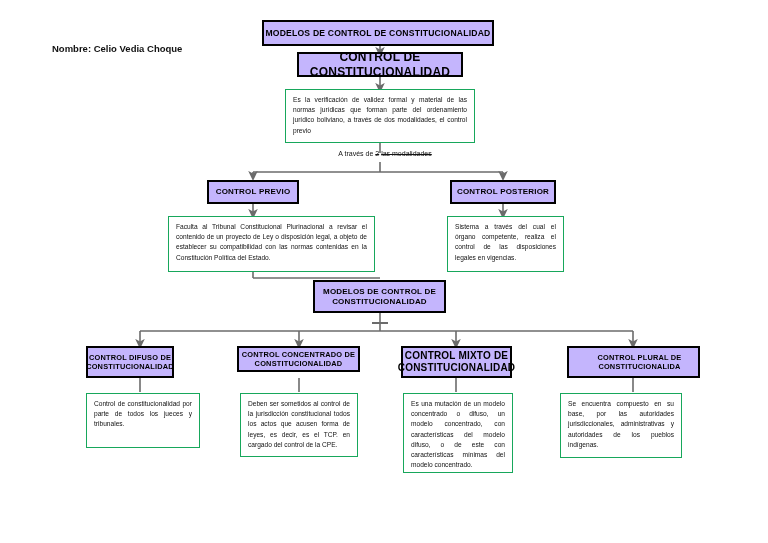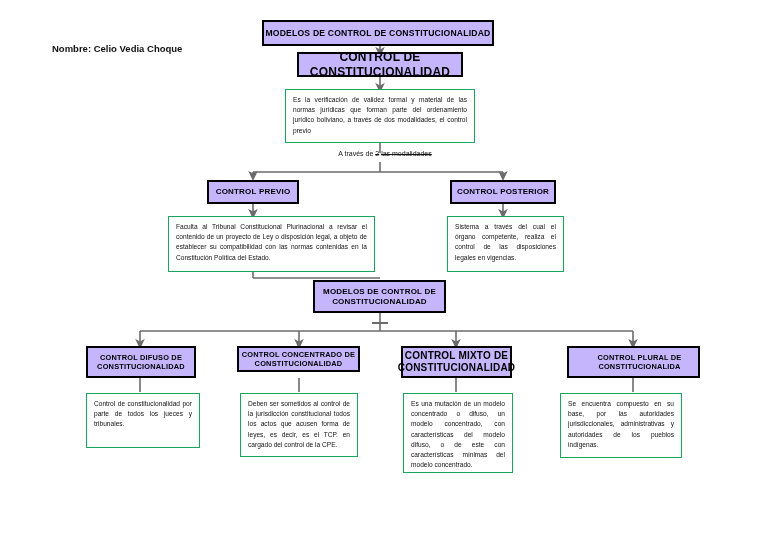--- a/index.html
+++ b/index.html
@@ -132,21 +132,21 @@
   <div class="node" style="left:207px;top:180px;width:92px;height:24px;font-size:8px;">CONTROL PREVIO</div>
 
   <div class="desc just" style="left:168px;top:216px;width:207px;height:56px;font-size:6.6px;">Faculta al Tribunal Constitucional Plurinacional a revisar el contenido de un proyecto de Ley o disposición legal, a objeto de establecer su compatibilidad con las normas contenidas en la Constitución Política del Estado.</div>
 
   <div class="desc just" style="left:447px;top:216px;width:117px;height:56px;font-size:6.6px;">Sistema a través del cual el órgano competente, realiza el control de las disposiciones legales en vigencias.</div>
 
   <div class="node" style="left:313px;top:280px;width:133px;height:33px;font-size:8px;">MODELOS DE CONTROL DE CONSTITUCIONALIDAD</div>
 
   <div class="dash" style="left:372px;top:322px;width:16px;"></div>
 
-  <div class="node" style="left:86px;top:346px;width:110px;height:32px;font-size:7.4px;">CONTROL DIFUSO DE CONSTITUCIONALIDAD</div>
+  <div class="node" style="left:86px;top:346px;width:88px;height:32px;font-size:7.4px;">CONTROL DIFUSO DE CONSTITUCIONALIDAD</div>
 
   <div class="node" style="left:237px;top:346px;width:123px;height:26px;font-size:7.4px;">CONTROL CONCENTRADO DE CONSTITUCIONALIDAD</div>
 
   <div class="node" style="left:401px;top:346px;width:111px;height:32px;font-size:10px;">CONTROL MIXTO DE CONSTITUCIONALIDAD</div>
 
   <div class="node" style="left:567px;top:346px;width:133px;height:32px;font-size:7.4px;padding-left:12px;">CONTROL PLURAL DE CONSTITUCIONALIDA</div>
 
   <div class="desc just" style="left:86px;top:393px;width:114px;height:55px;font-size:6.6px;">Control de constitucionalidad por parte de todos los jueces y tribunales.</div>
 
   <div class="desc just" style="left:240px;top:393px;width:118px;height:64px;font-size:6.6px;">Deben ser sometidos al control de la jurisdicción constitucional todos los actos que acusen forma de leyes, es decir, es el TCP. en cargado del control de la CPE.</div>

